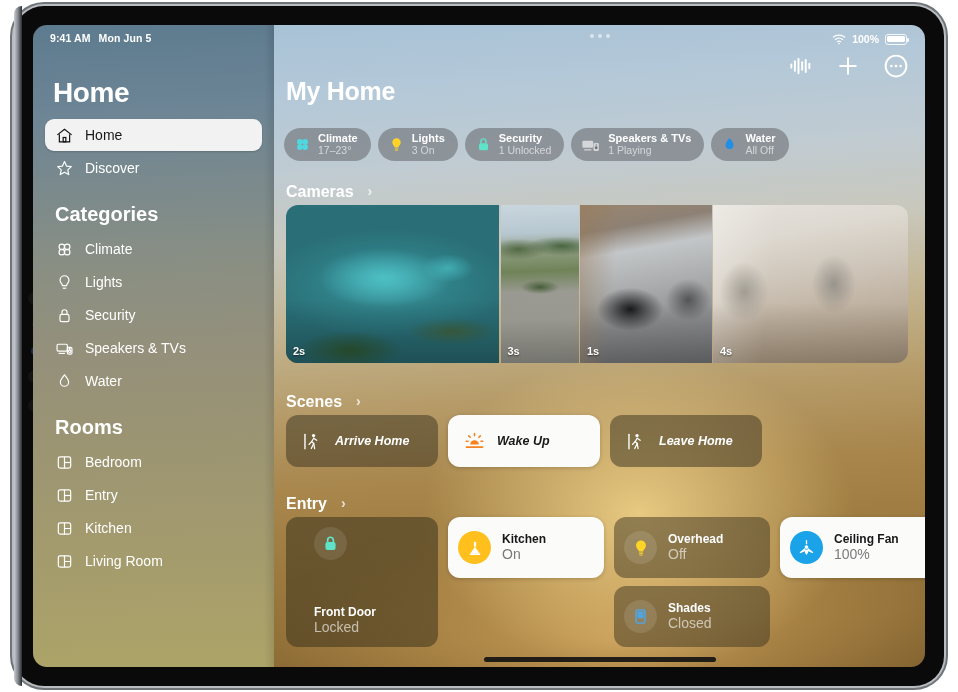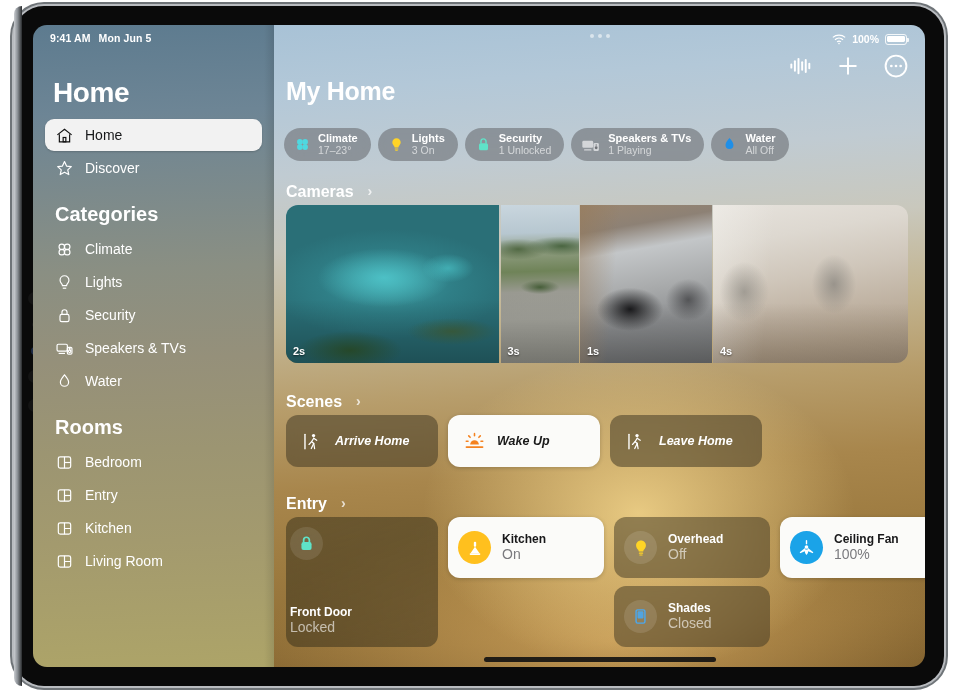--- a/index.html
+++ b/index.html
@@ -211,21 +211,21 @@
   .tile-txt { line-height: 1.2; min-width: 0; }
   .tile-name { font-size: 12px; font-weight: bold; color: #fff; white-space: nowrap; overflow:hidden; text-overflow:ellipsis;}
   .tile-sub  { font-size: 14px; color: rgba(255,255,255,.62); white-space: nowrap; }
   .tile.on .tile-name { color: #18181a; }
   .tile.on .tile-sub  { color: #7a7a7e; }
 
   
   #tile-front-door {
     grid-row: 1 / span 2; grid-column: 1;
     flex-direction: column; align-items: flex-start;
-    justify-content: space-between; padding: 10px 12px 11px 4px;
+    justify-content: space-between; padding: 10px 12px 11px 28px;
     background: linear-gradient(160deg, rgba(70,60,33,.62), rgba(52,45,25,.5));
   }
   #tile-front-door .tile-icon { background: rgba(255,255,255,.10); }
 
   
   #home-indicator {
     position: absolute; left: 50%; transform: translateX(-50%);
     bottom: 5px; width: 232px; height: 5px;
     background: #111; border-radius: 3px; opacity: .9;
   }

